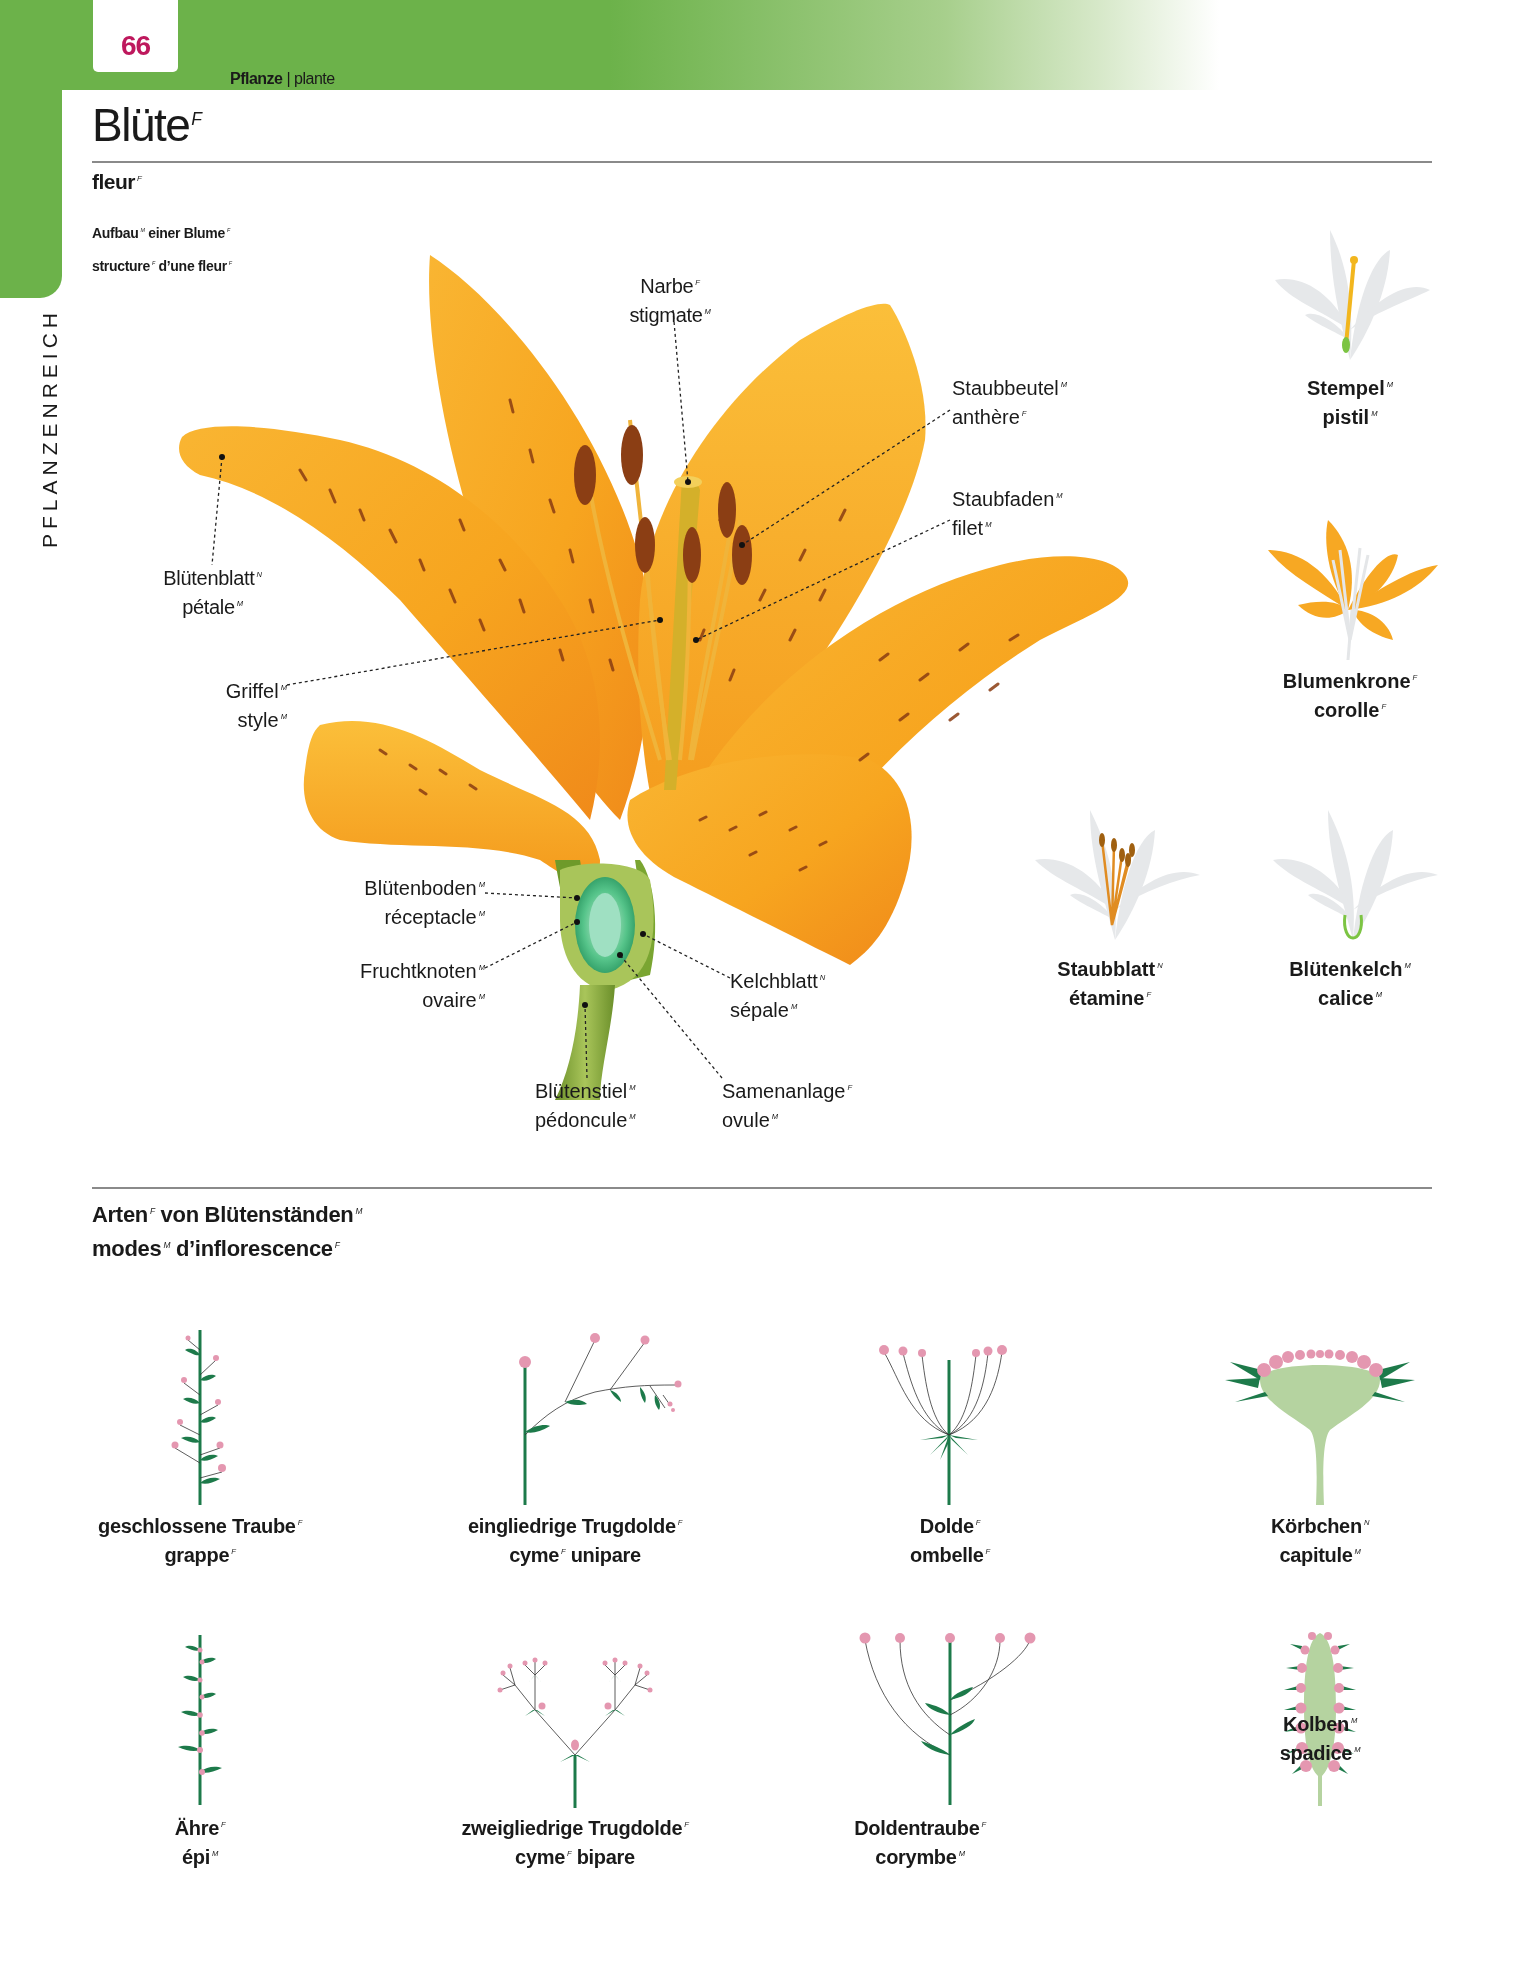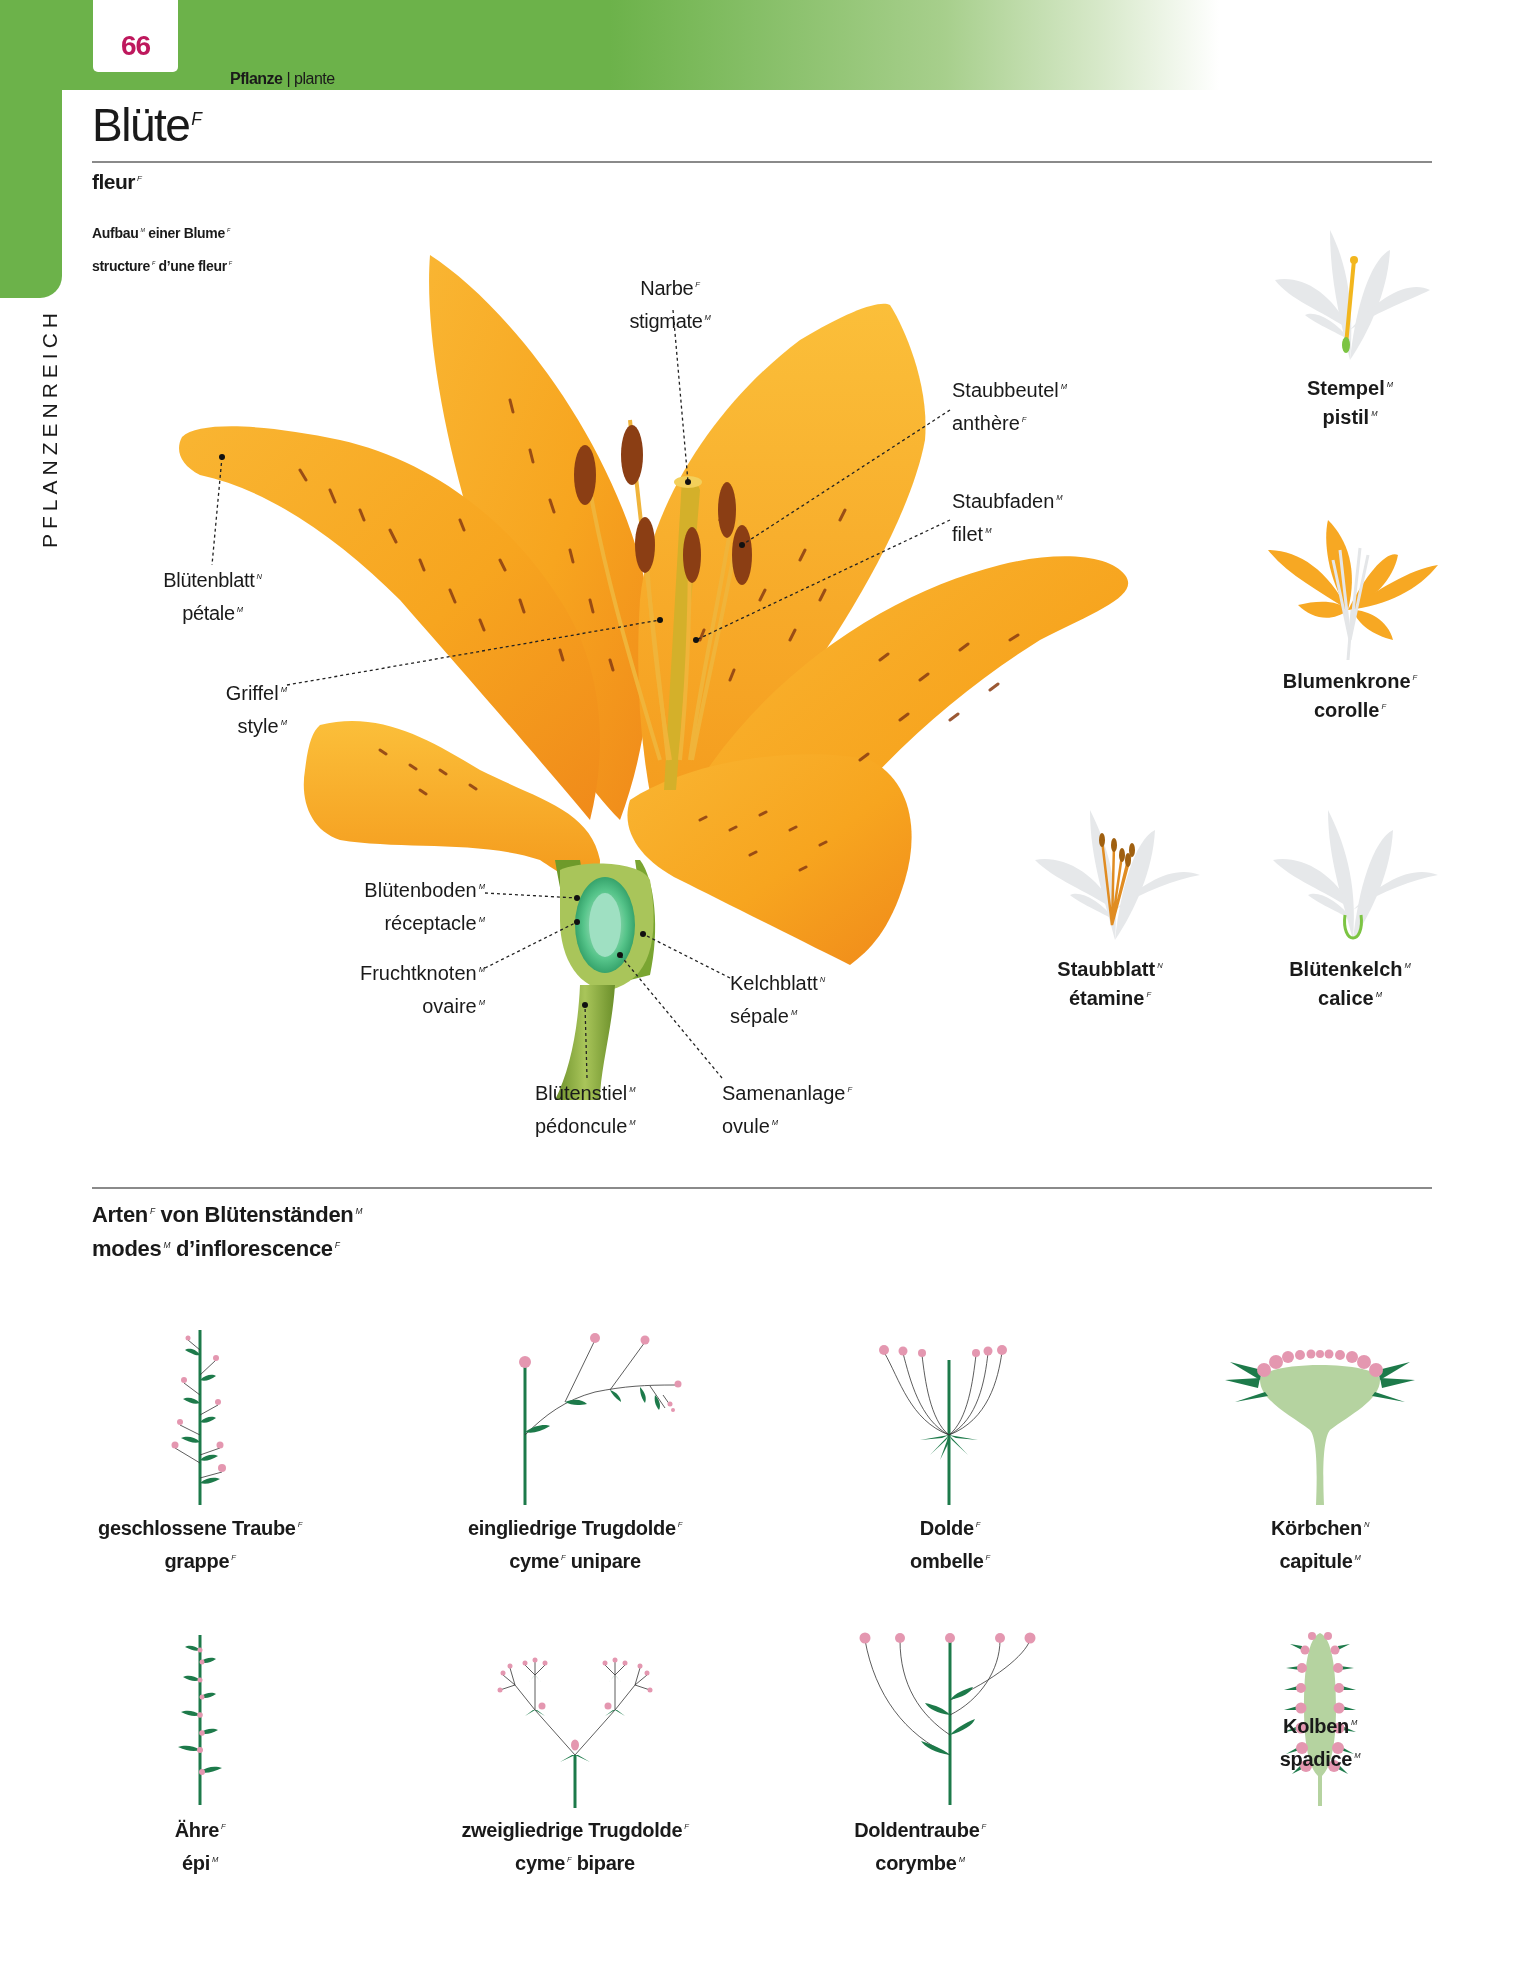--- a/index.html
+++ b/index.html
@@ -11,21 +11,21 @@
   .page-box{left:93px;top:0;width:85px;height:72px;background:#fff;border-bottom-left-radius:5px;border-bottom-right-radius:5px;}
   .page-num{left:93px;top:30px;width:85px;text-align:center;font-size:28px;font-weight:bold;color:#be185d;letter-spacing:-1px;}
   .section{left:230px;top:38px;font-size:16px;letter-spacing:-0.5px;margin-top:32px;}
   .section b{font-weight:bold;}
   .side-vertical{left:38px;top:548px;transform:rotate(-90deg);transform-origin:left top;font-size:21px;letter-spacing:5px;color:#1a1a1a;white-space:nowrap;}
   .title{left:92px;top:98px;font-size:46px;letter-spacing:-1.5px;}
   sup{font-size:0.38em;font-style:italic;font-weight:normal;vertical-align:super;margin-left:2px;}
   .rule{height:2px;background:#8a8a8a;}
   .subtitle{left:92px;top:170px;font-size:21px;font-weight:bold;letter-spacing:-0.5px;}
   .h2{font-size:14px;font-weight:bold;line-height:30px;letter-spacing:-0.3px;}
-  .lbl{font-size:20px;line-height:30px;white-space:nowrap;}
+  .lbl{font-size:20px;line-height:25px;white-space:nowrap;}
   .lbl.r{text-align:right;}
   .lbl.c{text-align:center;}
   .blbl{font-size:20px;font-weight:bold;line-height:26px;text-align:center;white-space:nowrap;}
   svg{position:absolute;overflow:visible;}
 </style>
 </head>
 <body>
 
 <div class="abs header-band" data-name="header-band"></div>
 <div class="abs side-tab" data-name="chapter-tab"></div>

